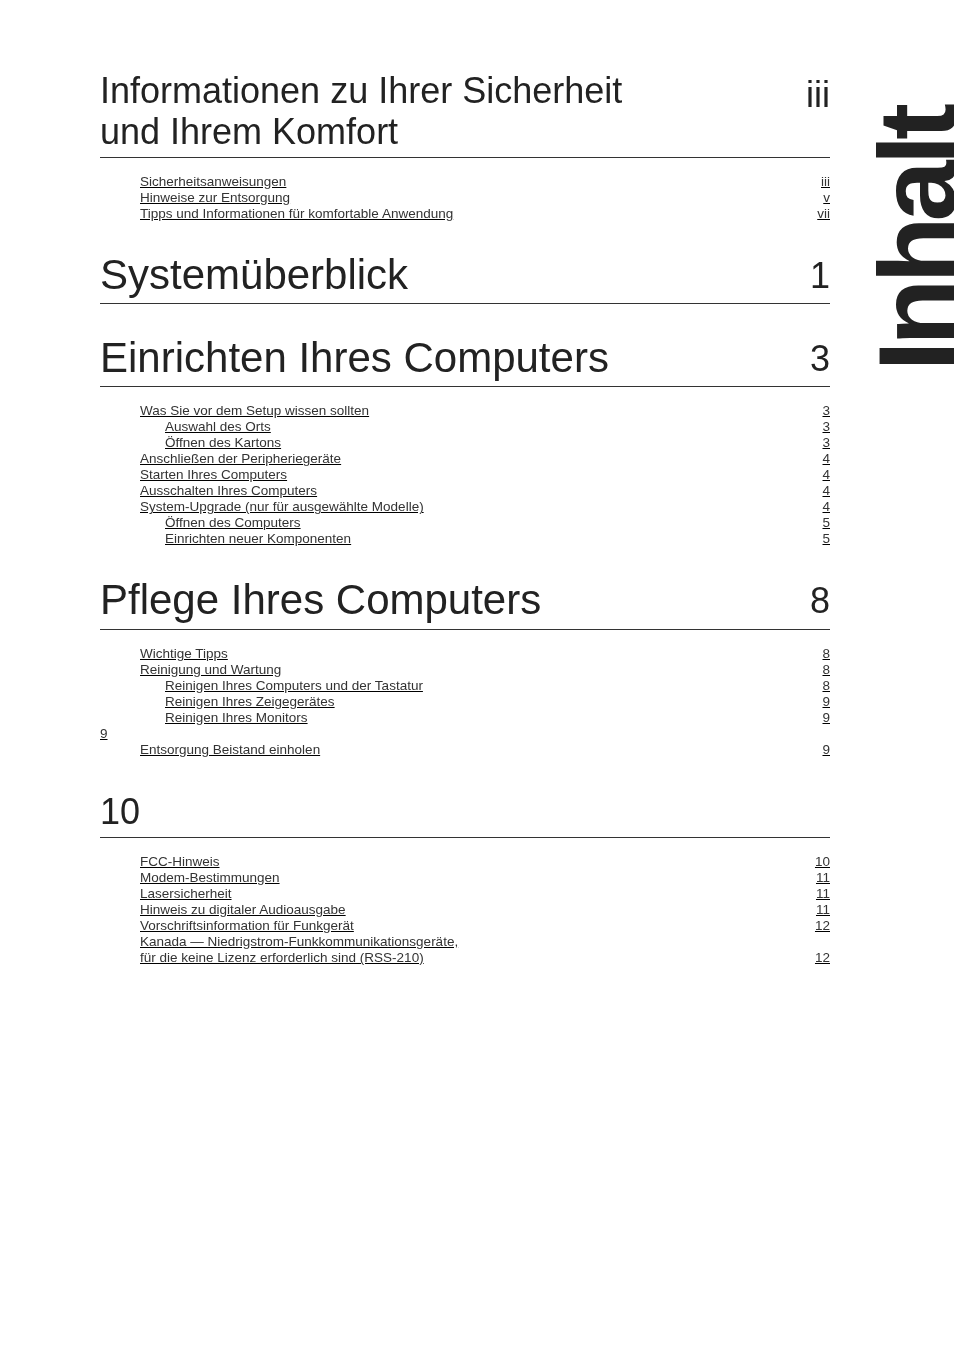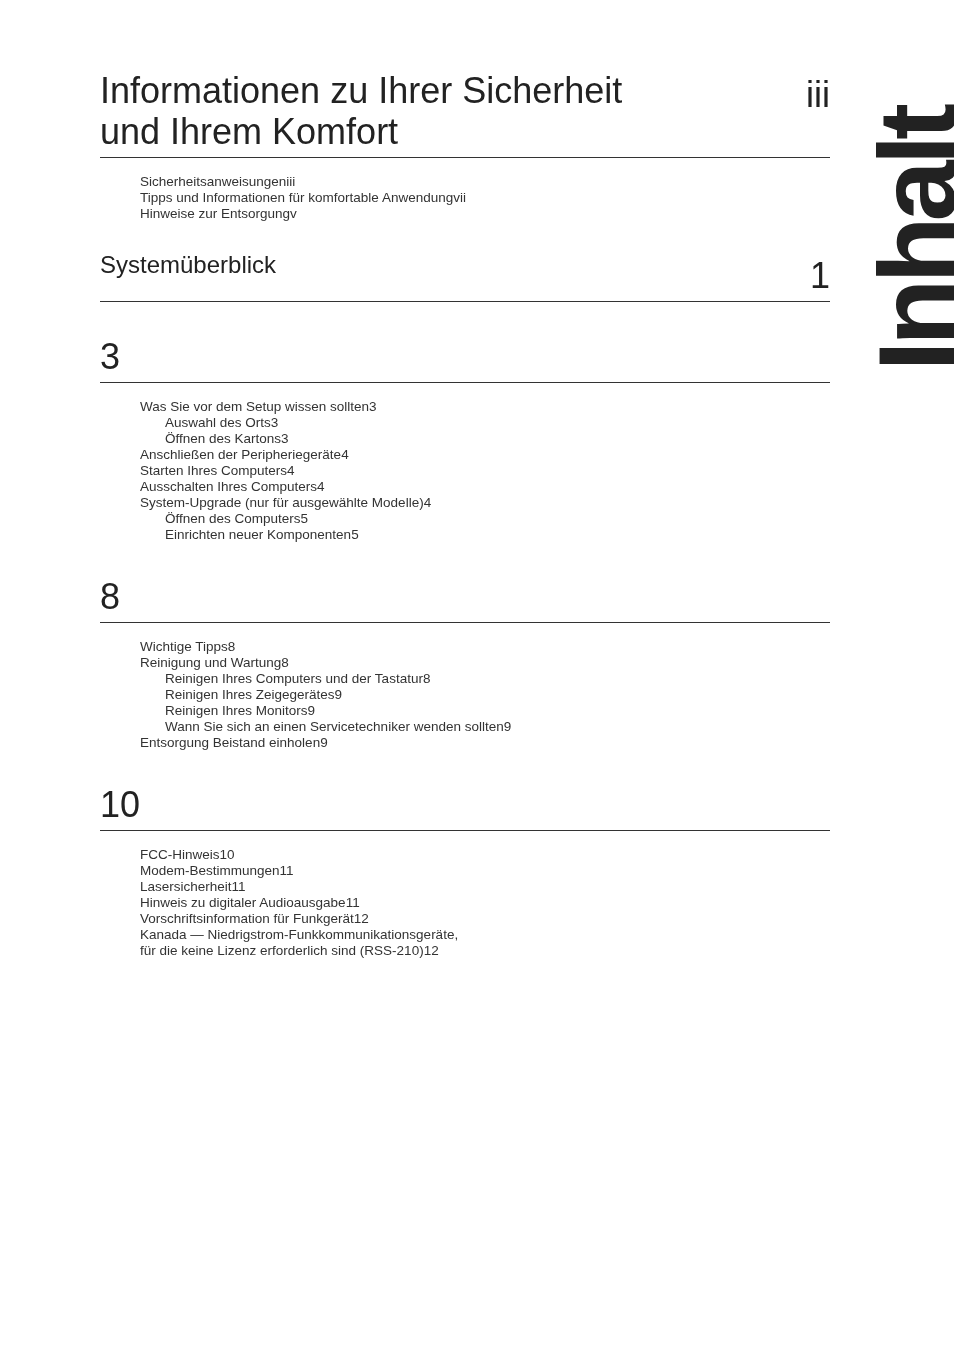--- a/index.html
+++ b/index.html
@@ -57,21 +57,21 @@
       display: flex;
       justify-content: space-between;
       align-items: flex-start;
       margin-bottom: 16px;
       margin-top: 30px;
       border-bottom: 1px solid #333;
       padding-bottom: 4px;
     }
 
     .section-title {
-      font-size: 24px;
+      font-size: 42px;
       font-weight: 300;
       color: #222222;
       line-height: 1.15;
       max-width: 560px;
     }
 
     .section-page {
       font-size: 36px;
       font-weight: 300;
       color: #222222;
@@ -80,22 +80,24 @@
     }
 
     
     .sub-items {
       margin-top: 4px;
       margin-bottom: 8px;
     }
 
     .sub-item {
       display: flex;
+      justify-content: space-between;
       align-items: baseline;
       margin-bottom: 1px;
+      text-decoration: underline;
     }
 
     .sub-item-text {
       font-size: 13.5px;
       color: #333333;
       padding-left: 40px;
     }
 
     .sub-item-text.level2 {
       padding-left: 65px;
@@ -131,37 +133,38 @@
         <div class="section-header">
           <div class="section-title">Informationen zu Ihrer Sicherheit<br>und Ihrem Komfort</div>
           <div class="section-page">iii</div>
         </div>
         <div class="sub-items">
           <div class="sub-item">
             <span class="sub-item-text">Sicherheitsanweisungen</span>
             <span class="sub-item-page">iii</span>
           </div>
           <div class="sub-item">
+            <span class="sub-item-text">Hinweise zur Entsorgung</span>
+            <span class="sub-item-page">v</span>
+          </div>
+          <div class="sub-item">
             <span class="sub-item-text">Tipps und Informationen für komfortable Anwendung</span>
             <span class="sub-item-page">vii</span>
           </div>
-          <div class="sub-item">
-            <span class="sub-item-text">Hinweise zur Entsorgung</span>
-            <span class="sub-item-page">v</span>
-          </div>
         </div>
       </div>
       <div class="toc-section">
         <div class="section-header">
           <div class="section-title">Systemüberblick</div>
           <div class="section-page">1</div>
         </div>
       </div>
       <div class="toc-section">
         <div class="section-header">
+          <div class="section-title">Einrichten Ihres Computers</div>
           <div class="section-page">3</div>
         </div>
         <div class="sub-items">
           <div class="sub-item">
             <span class="sub-item-text">Was Sie vor dem Setup wissen sollten</span>
             <span class="sub-item-page">3</span>
           </div>
           <div class="sub-item">
             <span class="sub-item-text level2">Auswahl des Orts</span>
             <span class="sub-item-page">3</span>
@@ -191,20 +194,21 @@
             <span class="sub-item-page">5</span>
           </div>
           <div class="sub-item">
             <span class="sub-item-text level2">Einrichten neuer Komponenten</span>
             <span class="sub-item-page">5</span>
           </div>
         </div>
       </div>
       <div class="toc-section">
         <div class="section-header">
+          <div class="section-title">Pflege Ihres Computers</div>
           <div class="section-page">8</div>
         </div>
         <div class="sub-items">
           <div class="sub-item">
             <span class="sub-item-text">Wichtige Tipps</span>
             <span class="sub-item-page">8</span>
           </div>
           <div class="sub-item">
             <span class="sub-item-text">Reinigung und Wartung</span>
             <span class="sub-item-page">8</span>
@@ -215,21 +219,20 @@
           </div>
           <div class="sub-item">
             <span class="sub-item-text level2">Reinigen Ihres Zeigegerätes</span>
             <span class="sub-item-page">9</span>
           </div>
           <div class="sub-item">
             <span class="sub-item-text level2">Reinigen Ihres Monitors</span>
             <span class="sub-item-page">9</span>
           </div>
           <div class="sub-item">
-            <span class="sub-item-text level2">Wann Sie sich an einen Servicetechniker wenden sollten</span>
             <span class="sub-item-page">9</span>
           </div>
           <div class="sub-item">
             <span class="sub-item-text">Entsorgung Beistand einholen</span>
             <span class="sub-item-page">9</span>
           </div>
         </div>
       </div>
       <div class="toc-section">
         <div class="section-header">

